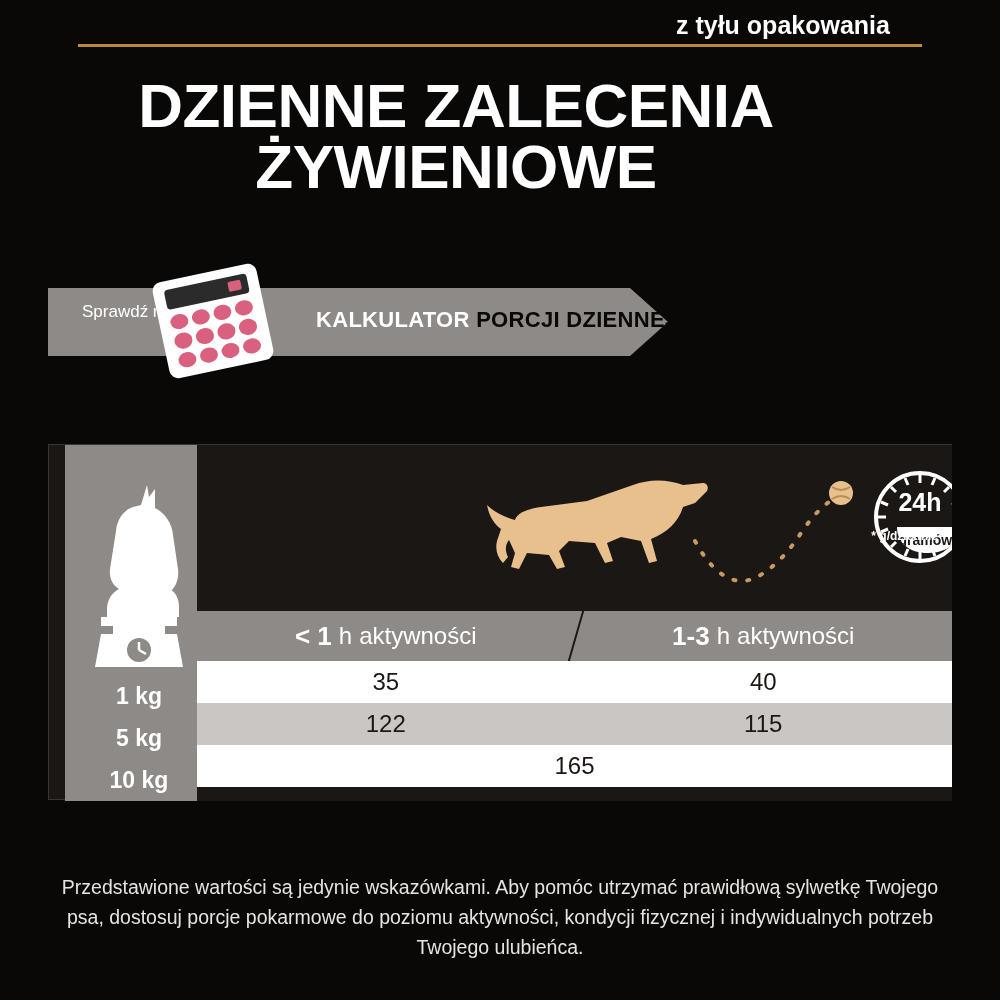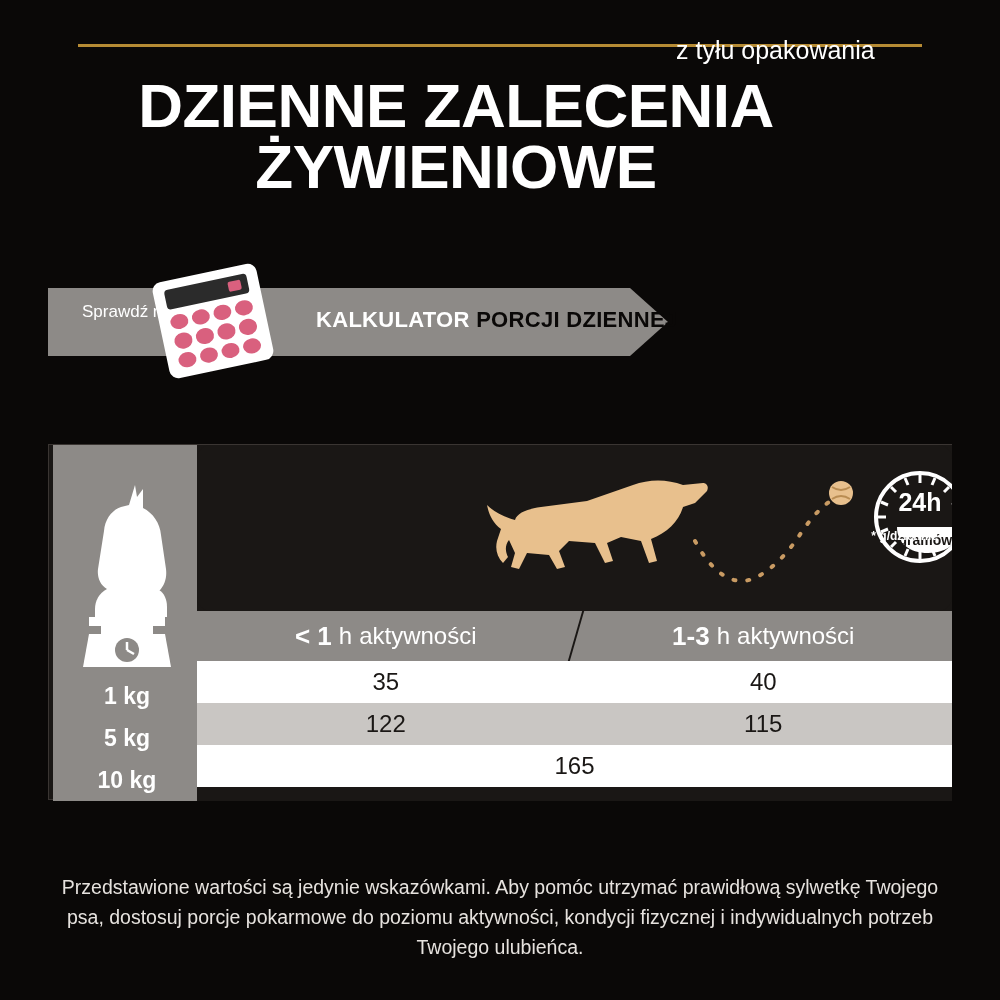--- a/index.html
+++ b/index.html
@@ -63,24 +63,24 @@
     left: 268px; top: 19px;
     font-size: 22px;
     font-weight: 700;
     letter-spacing: 0.3px;
     white-space: nowrap;
   }
   .banner-main .w { color: #ffffff; }
   .banner-main .b { color: #0a0807; }
   .banner-after {
     position: absolute;
-    left: 676px; top: 36px;
+    left: 676px; top: 11px;
     color: #ffffff;
     font-size: 25px;
-    font-weight: 400;
+    font-weight: 700;
     white-space: nowrap;
     text-align: center;
   }
 
   
   .calc {
     position: absolute;
     left: 160px; top: 272px;
     width: 106px; height: 98px;
     transform: rotate(-12deg);
@@ -125,21 +125,21 @@
     position: absolute;
     left: 48px; top: 444px;
     width: 904px; height: 356px;
     background: #1a1715;
     border: 1px solid #3a3532;
   }
 
   
   .leftcol {
     position: absolute;
-    left: 4px; top: 0;
+    left: 16px; top: 0;
     width: 148px; height: 356px;
     background: #8d8a87;
   }
   .scale-art { position: absolute; left: 18px; top: 28px; width: 112px; height: 200px; }
 
   
   .weights { position: absolute; left: 0; top: 230px; width: 148px; }
   .wrow {
     height: 42px;
     display: flex; align-items: center; justify-content: center;

